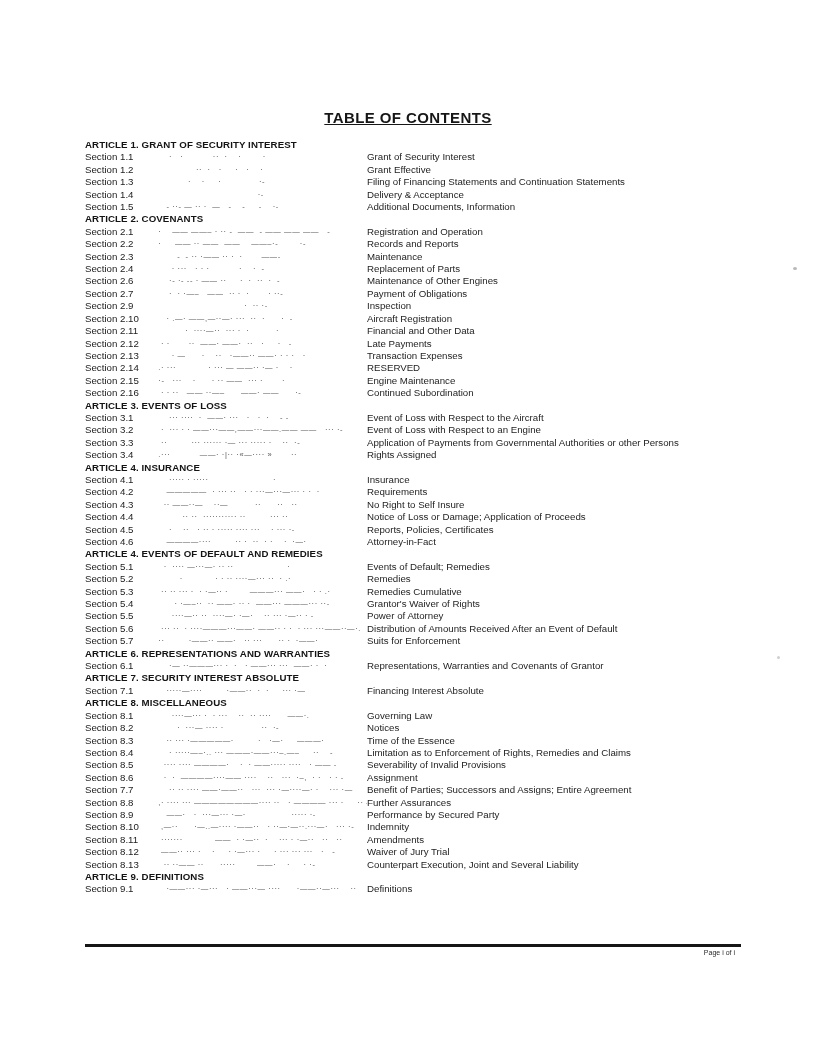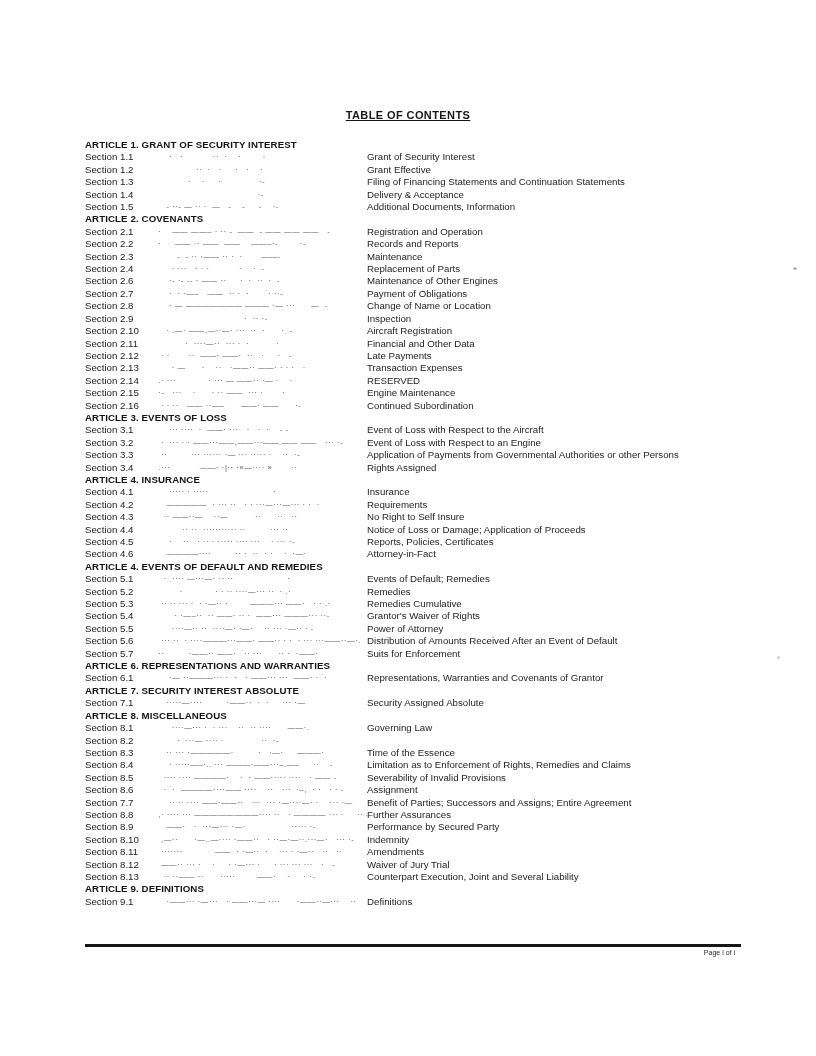--- a/index.html
+++ b/index.html
@@ -10,21 +10,21 @@
     margin: 0 auto;
     background: #ffffff;
     overflow: hidden;
     font-family: "Liberation Sans", sans-serif;
     color: #1f1f1f;
   }
   .doc-title {
     position: absolute;
     top: 109px; left: 0; right: 0;
     text-align: center;
-    font-size: 11px;
+    font-size: 15px;
     font-weight: 700;
     letter-spacing: 0.4px;
     text-decoration: underline;
     color: #161616;
   }
   .toc {
     position: absolute;
     left: 85px;
     top: 139px;
     width: 660px;
@@ -141,25 +141,20 @@
         <span class="sec-label">Section 2.6</span>
         <span class="leader">      ·- ·- -- · —— ··     ·  ·  ··  ·  -</span>
         <span class="sec-title">Maintenance of Other Engines</span>
       </div>
       <div class="toc-row">
         <span class="sec-label">Section 2.7</span>
         <span class="leader">      ·  · ·—–   ——  ·· ·  ·       · ··-</span>
         <span class="sec-title">Payment of Obligations</span>
       </div>
       <div class="toc-row">
-        <span class="sec-label">Section 2.8</span>
-        <span class="leader">      · — ——————— ——— ·— ···      —  -</span>
-        <span class="sec-title">Change of Name or Location</span>
-      </div>
-      <div class="toc-row">
         <span class="sec-label">Section 2.9</span>
         <span class="leader">                                  ·  ·· ·-</span>
         <span class="sec-title">Inspection</span>
       </div>
       <div class="toc-row">
         <span class="sec-label">Section 2.10</span>
         <span class="leader">     · .—· ——,—··—· ···  ··  ·      ·  -</span>
         <span class="sec-title">Aircraft Registration</span>
       </div>
       <div class="toc-row">
@@ -283,31 +278,32 @@
       <div class="article-heading justify">ARTICLE 6. REPRESENTATIONS AND WARRANTIES</div>
       <div class="toc-row">
         <span class="sec-label">Section 6.1</span>
         <span class="leader">      ·— ··———··· ·  ·   · ——··· ···  ——· ·  ·</span>
         <span class="sec-title">Representations, Warranties and Covenants of Grantor</span>
       </div>
       <div class="article-heading">ARTICLE 7. SECURITY INTEREST ABSOLUTE</div>
       <div class="toc-row">
         <span class="sec-label">Section 7.1</span>
         <span class="leader">     ·····—····         ·——··  ·  ·     ··· ·—</span>
-        <span class="sec-title">Security Assigned Absolute</span>
+        <span class="sec-title">Financing Interest Absolute</span>
       </div>
       <div class="article-heading">ARTICLE 8. MISCELLANEOUS</div>
       <div class="toc-row">
         <span class="sec-label">Section 8.1</span>
         <span class="leader">       ····—··· ·  · ···    ··  ·· ····      ——·.</span>
         <span class="sec-title">Governing Law</span>
       </div>
       <div class="toc-row">
         <span class="sec-label">Section 8.2</span>
         <span class="leader">         ·  ···— ···· ·              ··  ·-</span>
+        <span class="sec-title">Notices</span>
       </div>
       <div class="toc-row">
         <span class="sec-label">Section 8.3</span>
         <span class="leader">     ·· ··· ·—————·         ·   ·—·     ———·</span>
         <span class="sec-title">Time of the Essence</span>
       </div>
       <div class="toc-row">
         <span class="sec-label">Section 8.4</span>
         <span class="leader">      · ·····—–·.. ··· ———·——···–.—–     ··    -</span>
         <span class="sec-title">Limitation as to Enforcement of Rights, Remedies and Claims</span>

